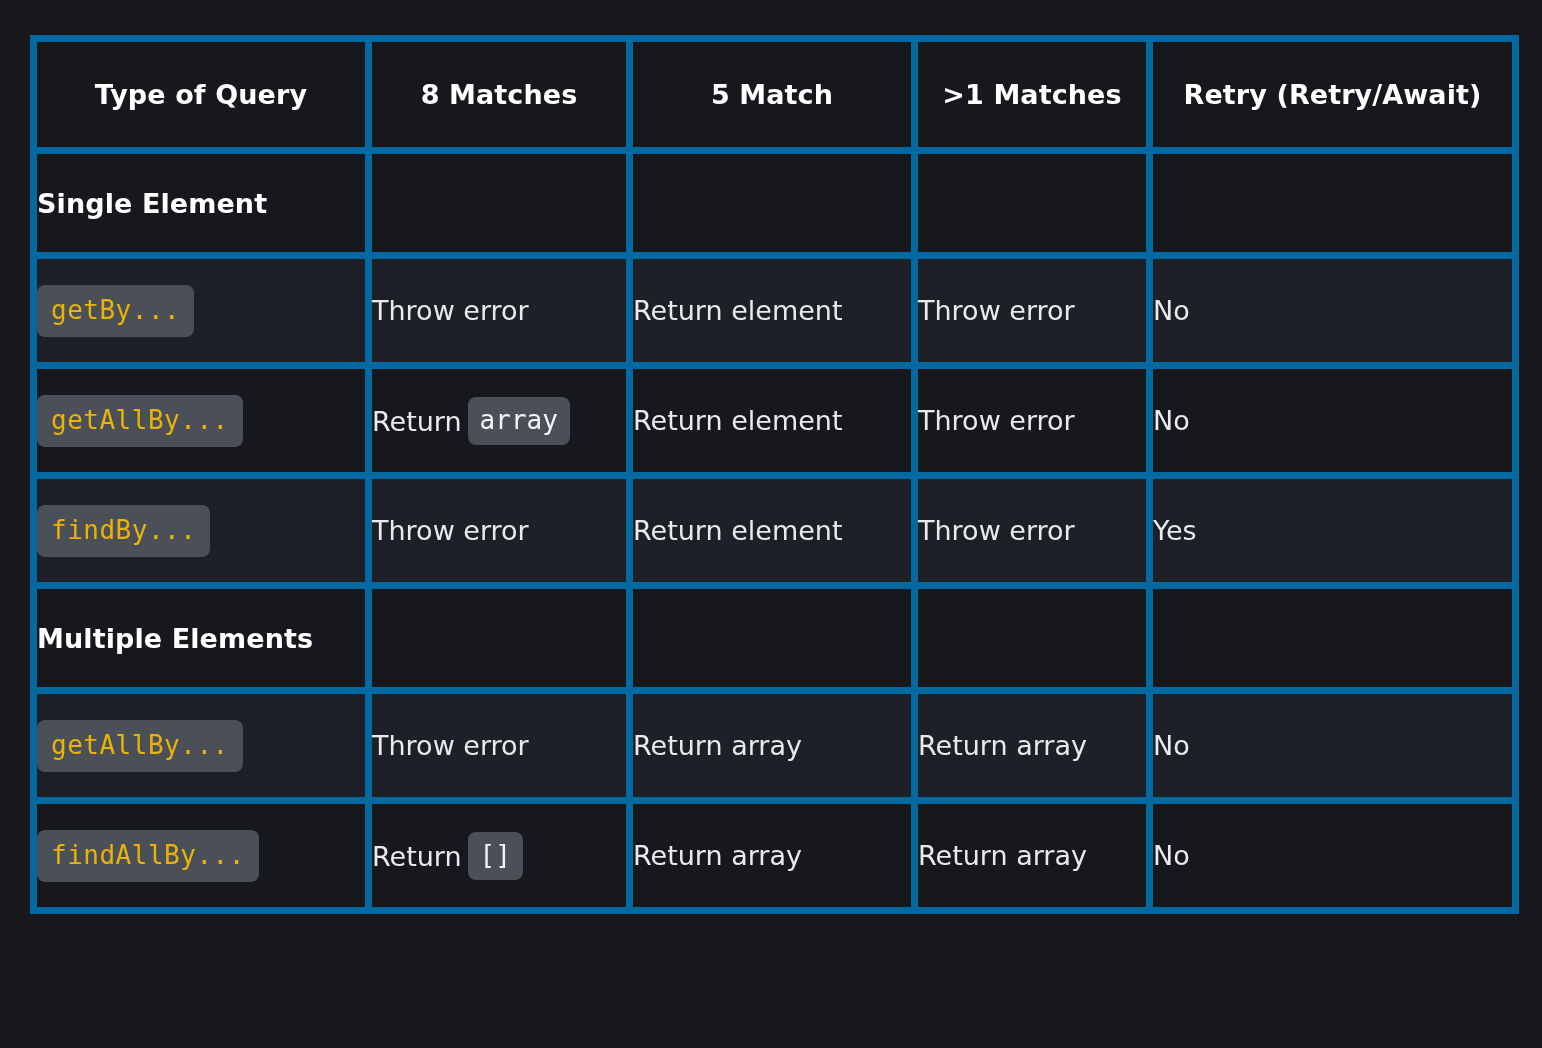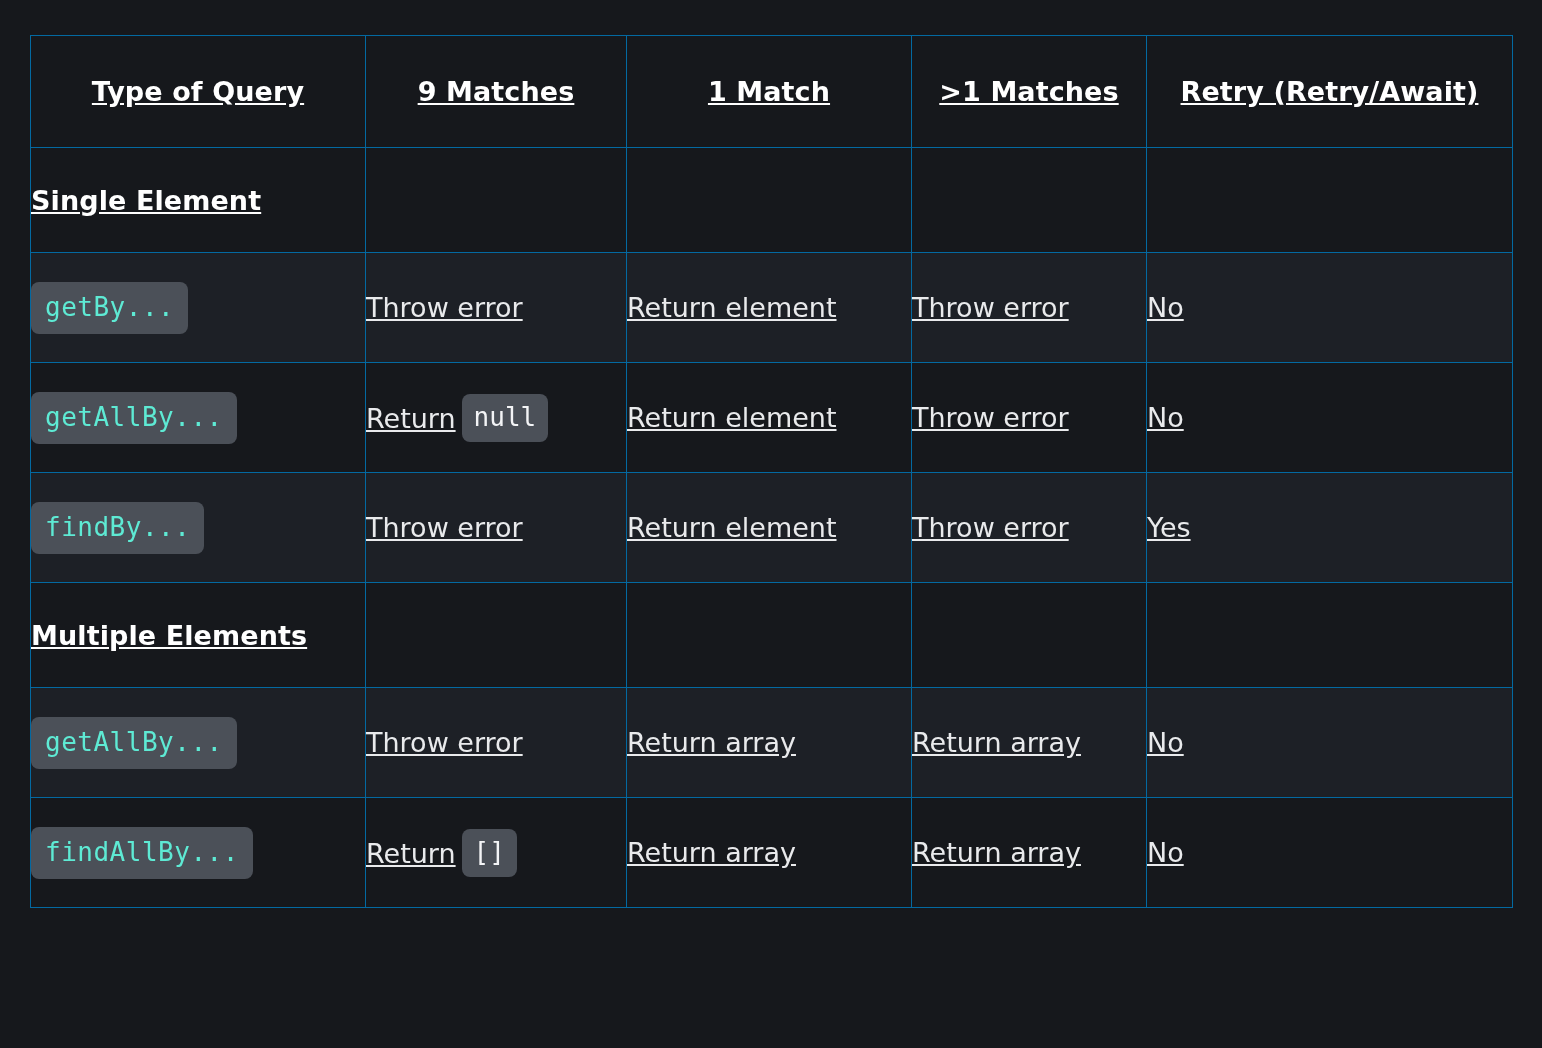--- a/index.html
+++ b/index.html
@@ -31,24 +31,23 @@
   }
 
   table.query-table col.c0 { width: 335px; }
   table.query-table col.c1 { width: 261px; }
   table.query-table col.c2 { width: 285px; }
   table.query-table col.c3 { width: 235px; }
   table.query-table col.c4 { width: 366px; }
 
   table.query-table th,
   table.query-table td {
-    border: 1px solid #0369a1;
+    border: 7px solid #0369a1;
     padding: 0;
     vertical-align: middle;
-    text-decoration: underline;
   }
 
   
   tr.head-row { height: 112px; background: #16181c; }
   tr.head-row th {
     color: #ffffff;
     font-size: 27px;
     font-weight: bold;
     text-align: center;
     letter-spacing: 0.1px;
@@ -74,21 +73,21 @@
 
   
   td.query-cell {
     text-align: left;
     padding-left: 23px;
   }
 
   code.chip {
     display: inline-block;
     background: #4b5058;
-    color: #5eead4;
+    color: #eab308;
     border-radius: 8px;
     font-family: "DejaVu Sans Mono", "Liberation Mono", monospace;
     font-size: 26px;
     line-height: 1;
     padding: 12px 14px 14px 14px;
     letter-spacing: 0.5px;
     white-space: pre;
   }
 
   
@@ -123,22 +122,22 @@
     <colgroup>
       <col class="c0">
         <col class="c1">
         <col class="c2">
         <col class="c3">
         <col class="c4">
     </colgroup>
     <thead>
       <tr class="head-row">
         <th>Type of Query</th>
-        <th>9 Matches</th>
-        <th>1 Match</th>
+        <th>8 Matches</th>
+        <th>5 Match</th>
         <th>&gt;1 Matches</th>
         <th>Retry (Retry/Await)</th>
       </tr>
     </thead>
     <tbody>
 
       <tr class="section-row stripe-dark">
         <td class="section-title">Single Element</td>
         <td></td>
         <td></td>
@@ -153,21 +152,21 @@
         <td class="data-cell"><span>Throw error</span></td>
         <td class="data-cell">Return element</td>
         <td class="data-cell">Throw error</td>
         <td class="data-cell">No</td>
       </tr>
 
       <tr class="body-row stripe-dark">
         <td class="query-cell">
           <code class="chip">getAllBy...</code>
         </td>
-        <td class="data-cell"><span>Return</span><code class="inline-chip">null</code></td>
+        <td class="data-cell"><span>Return</span><code class="inline-chip">array</code></td>
         <td class="data-cell">Return element</td>
         <td class="data-cell">Throw error</td>
         <td class="data-cell">No</td>
       </tr>
 
       <tr class="body-row stripe-light">
         <td class="query-cell">
           <code class="chip">findBy...</code>
         </td>
         <td class="data-cell"><span>Throw error</span></td>

